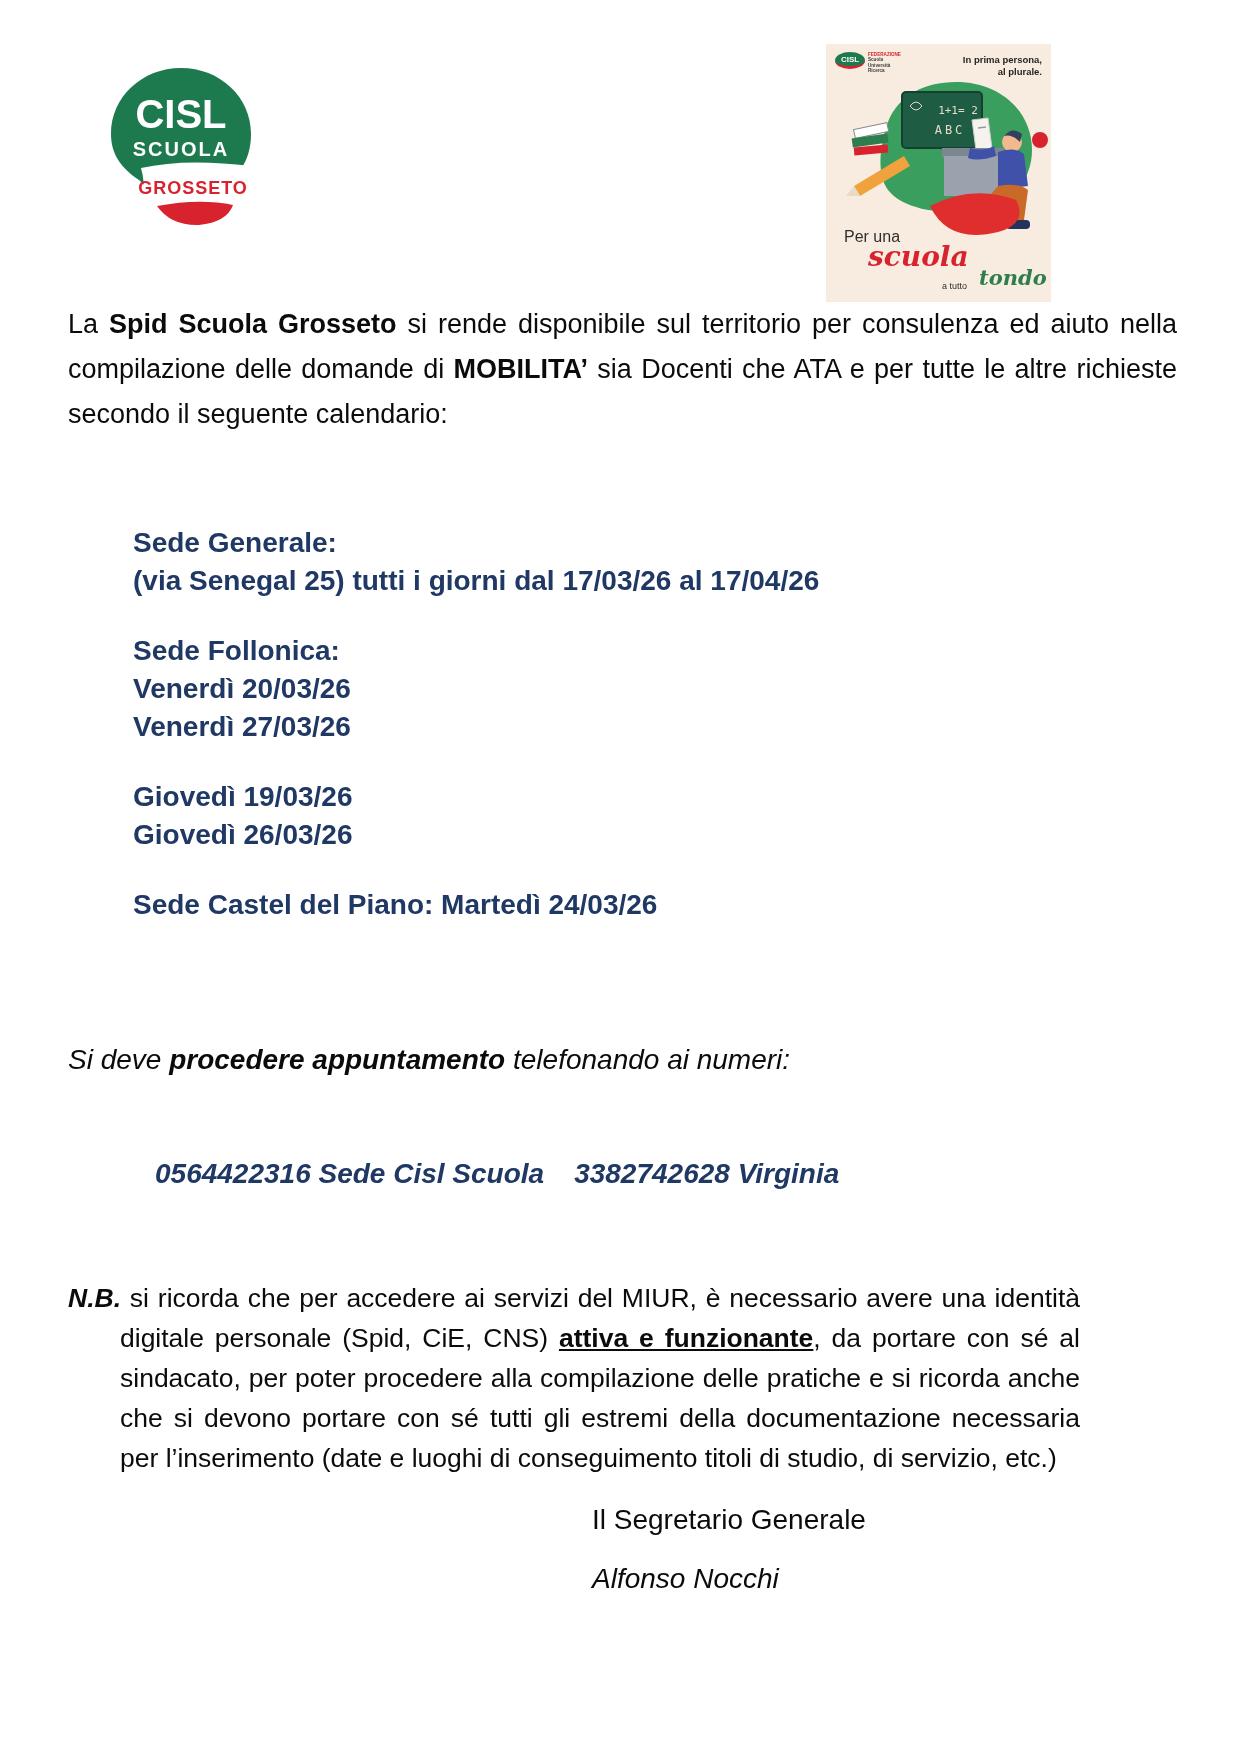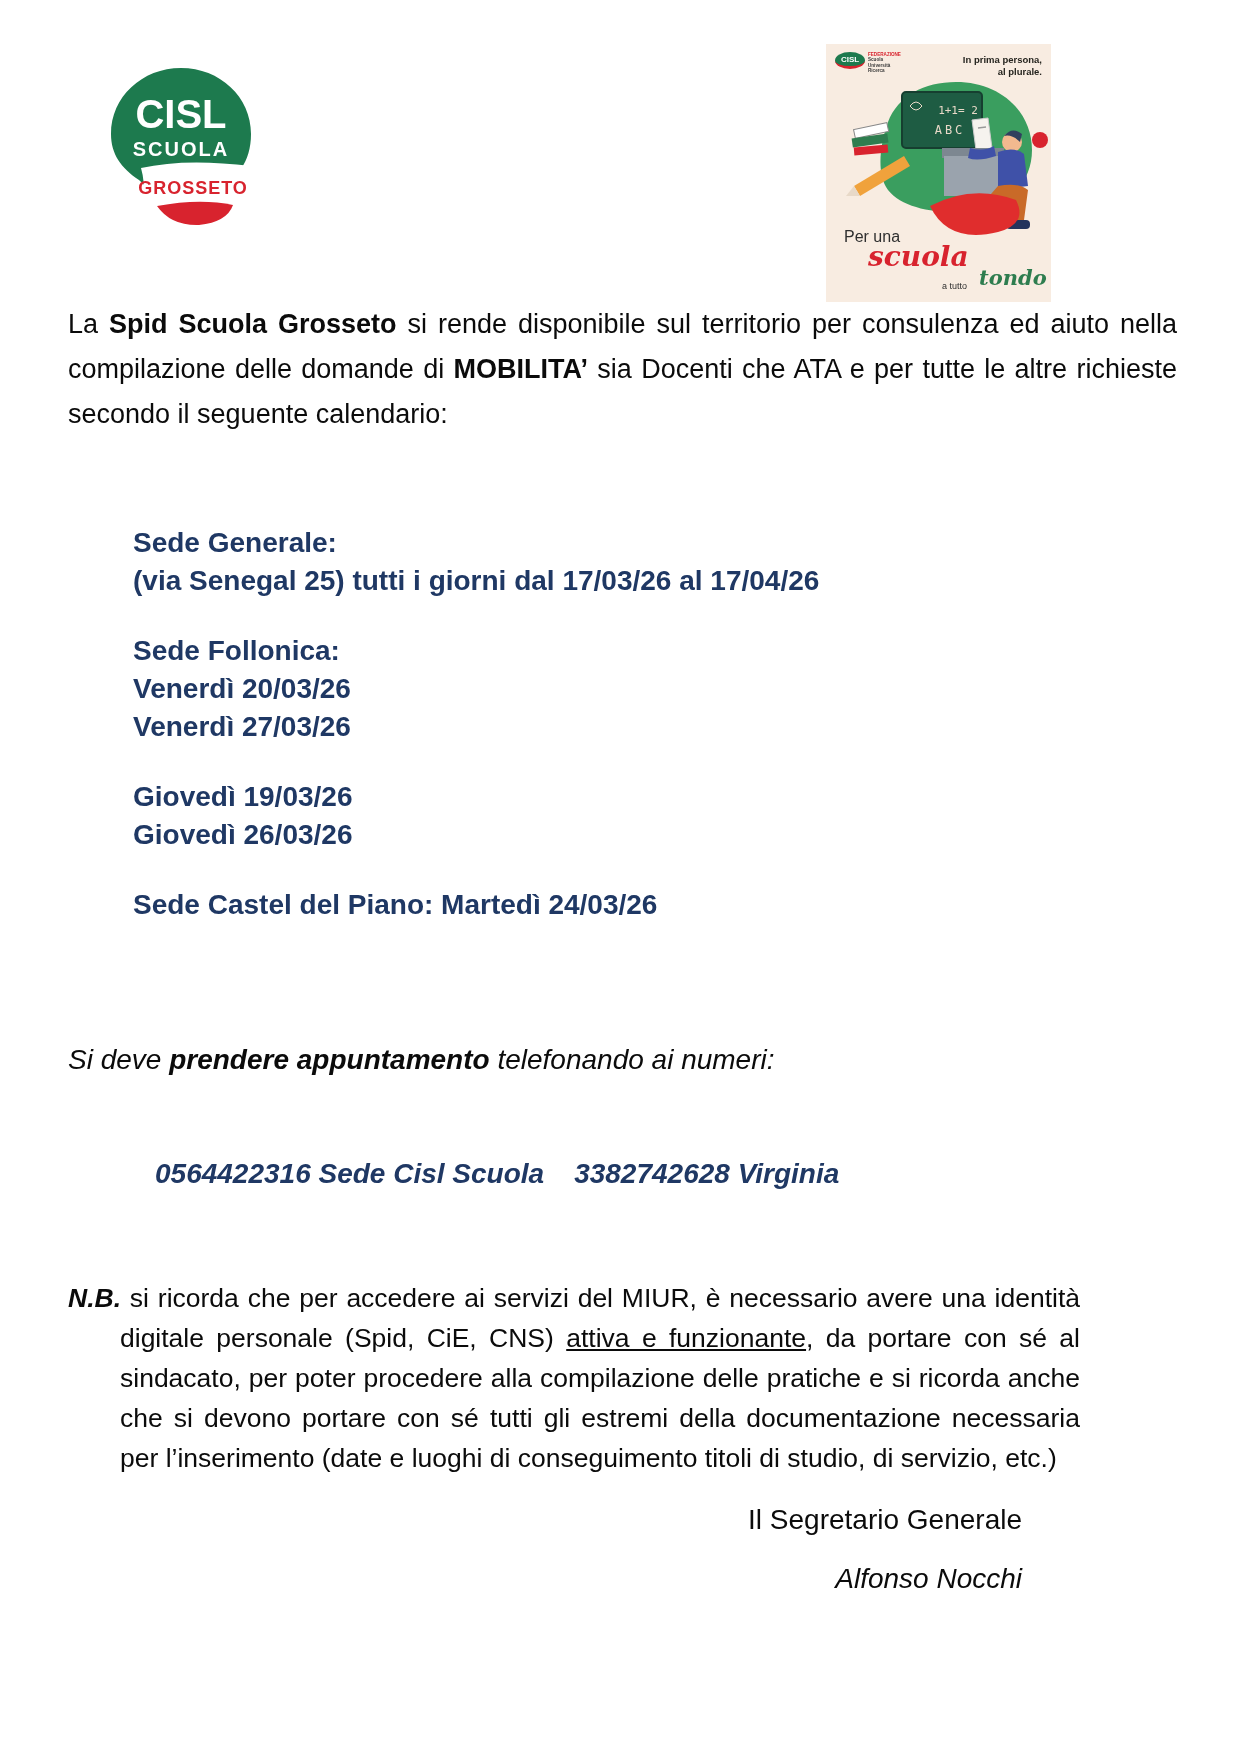--- a/index.html
+++ b/index.html
@@ -71,24 +71,24 @@
   .phones .seg1 { margin-right:30px; }
   .phones .seg2 { margin-right:56px; }
 
   
   .nb {
     left:68px; top:1278px; width:1012px;
     font-size:26.5px; line-height:40px; text-align:justify; color:#0b0b0b;
     padding-left:52px; text-indent:-52px;
   }
   .nb .nb-label { font-weight:bold; font-style:italic; }
-  .nb .uline { font-weight:normal; text-decoration:underline; }
+  .nb .uline { font-weight:bold; text-decoration:underline; }
 
   
-  .signature { left:592px; top:1504px; width:430px; text-align:right; }
+  .signature { left:592px; top:1504px; width:430px; text-align:left; }
   .sig-role { font-size:28px; color:#0b0b0b; }
   .sig-name { font-size:28px; font-weight:normal; font-style:italic; margin-top:27px; color:#0b0b0b; }
 </style>
 </head>
 <body>
 
 <div class="abs logo-main">
   <svg width="152" height="162" viewBox="0 0 152 162">
     <path d="M76,2 C115,2 146,31 146,68 C146,96 132,114 108,124 L40,150 C50,136 46,124 34,114 C16,102 6,88 6,68 C6,31 37,2 76,2 Z" fill="#1d7a4e"></path>
     <path d="M36,102 Q80,92 146,100 L146,162 L30,162 Q44,130 36,102 Z" fill="#ffffff"></path>
@@ -169,21 +169,21 @@
   </div>
   <div class="group">
     <div>Giovedì 19/03/26</div>
     <div>Giovedì 26/03/26</div>
   </div>
   <div class="group">
     <div>Sede Castel del Piano: Martedì 24/03/26</div>
   </div>
 </div>
 
-<p class="abs appointment"><span>Si deve </span><b>prendere appuntamento</b><span> telefonando ai numeri:</span></p>
+<p class="abs appointment"><span>Si deve </span><b>procedere appuntamento</b><span> telefonando ai numeri:</span></p>
 
 <div class="abs phones">
   <span class="seg1">0564422316 Sede Cisl Scuola</span>
   <span class="seg3">3382742628 Virginia</span>
 </div>
 
 <p class="abs nb"><span class="nb-label">N.B.</span><span> si ricorda che per accedere ai servizi del MIUR, è necessario avere una identità digitale personale (Spid, CiE, CNS) </span><span class="uline">attiva e funzionante</span><span>, da portare con sé al sindacato, per poter procedere alla compilazione delle pratiche e si ricorda anche che si devono portare con sé tutti gli estremi della documentazione necessaria per l’inserimento (date e luoghi di conseguimento titoli di studio, di servizio, etc.)</span></p>
 
 <div class="abs signature">
   <div class="sig-role">Il Segretario Generale</div>

